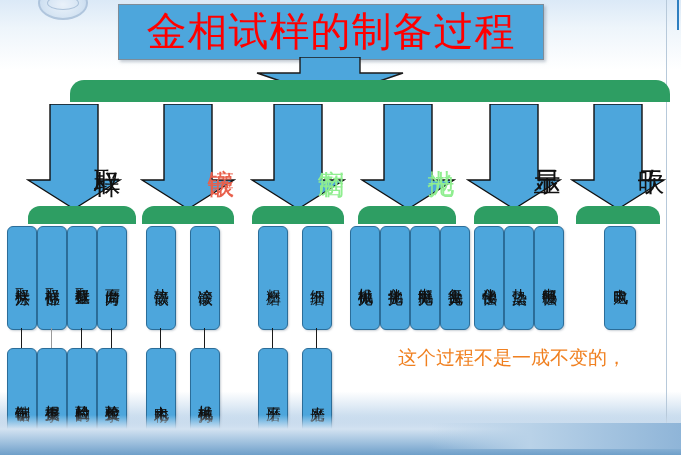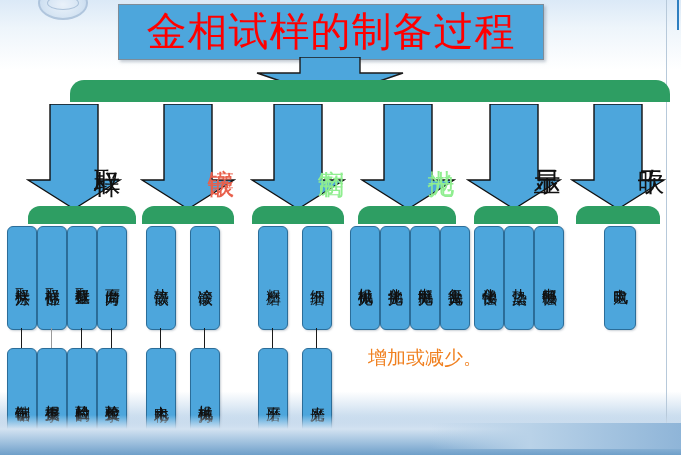--- a/index.html
+++ b/index.html
@@ -290,18 +290,18 @@
     </div>
 
   <div class="vbox" style="left:258px;top:348px;width:28px;height:92px;">
       <div class="vtext">磨平</div>
     </div>
   <div class="vbox" style="left:302px;top:348px;width:28px;height:92px;">
       <div class="vtext">磨光</div>
     </div>
 
   <div id="note">
-    <div style="text-indent:0">增加或减少。</div>
+    <div>这个过程不是一成不变的，</div>
   </div>
 
   <div id="botwash"></div>
   <div id="botwash2"></div>
 </div>
 
 </body></html>

